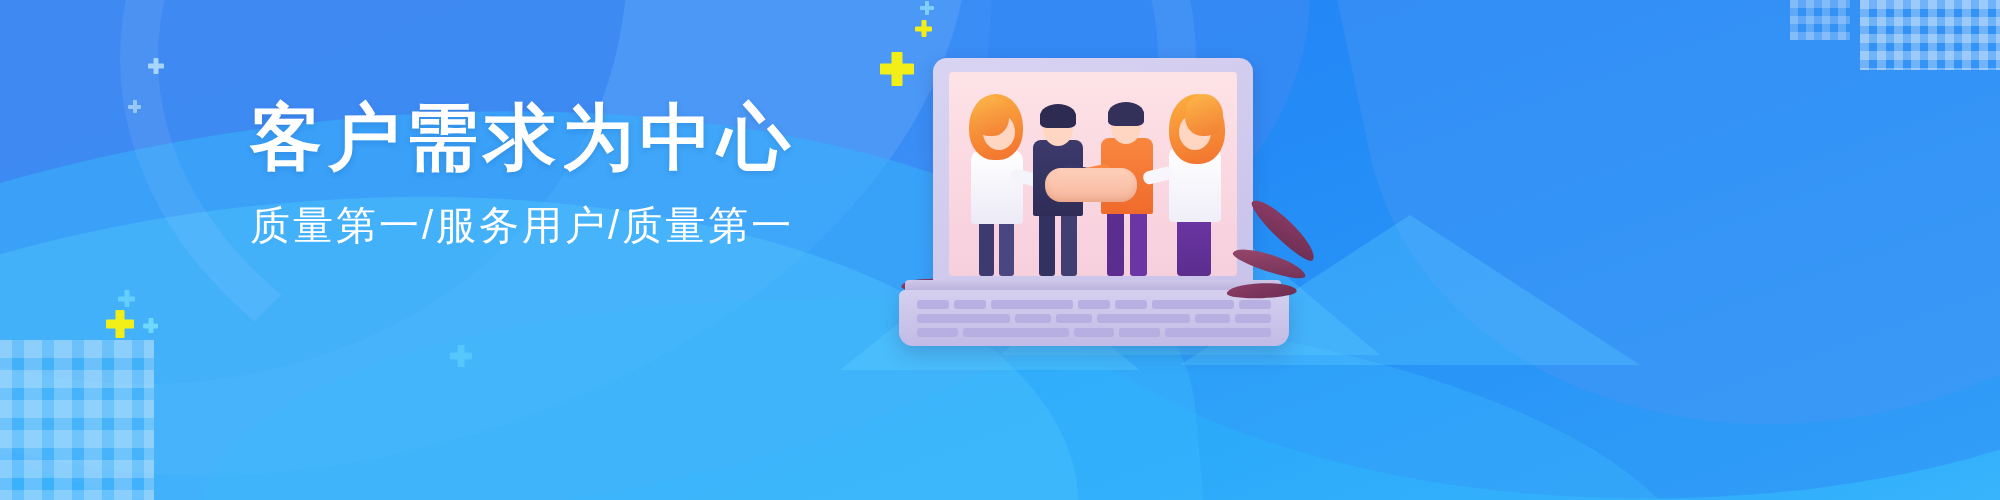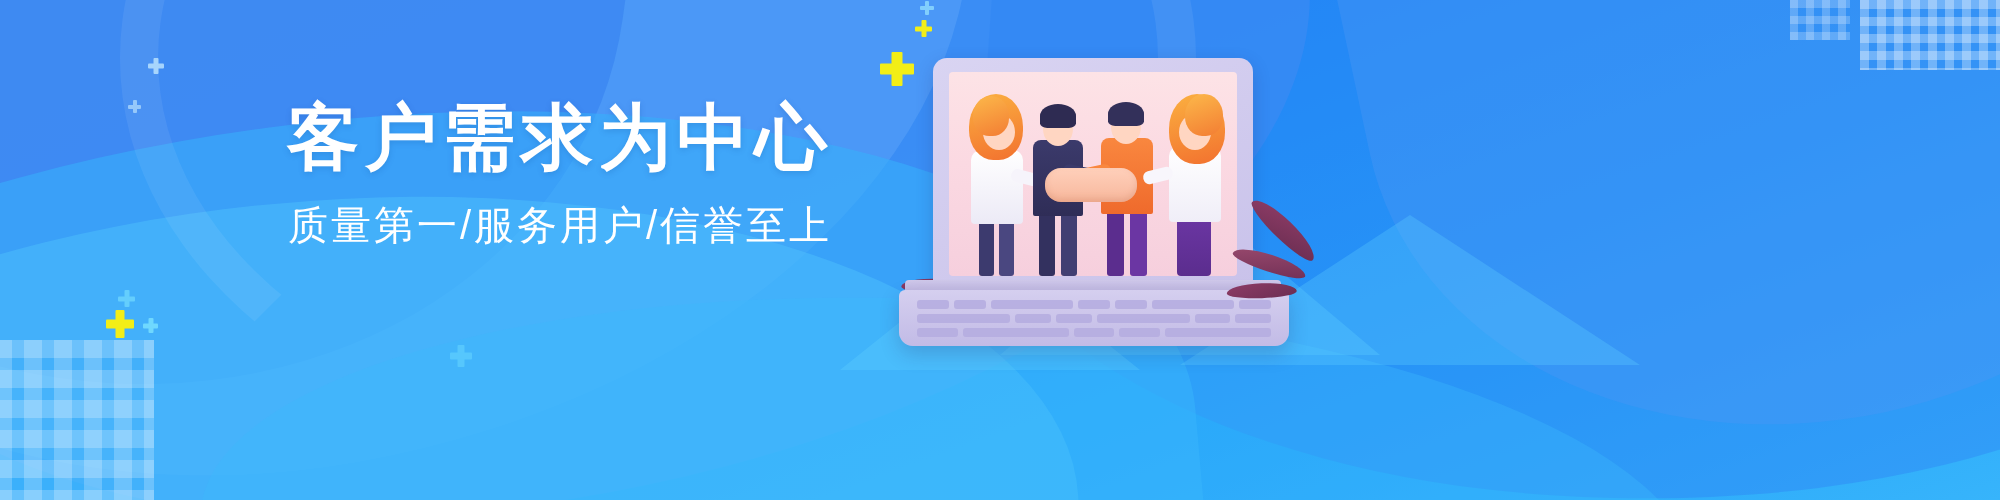--- a/index.html
+++ b/index.html
@@ -52,21 +52,21 @@
                      linear-gradient(90deg,rgba(255,255,255,.22) 8px,transparent 8px);
     background-size:16px 16px;}
 
   
   .plus{position:absolute;}
   .plus::before,.plus::after{content:"";position:absolute;background:currentColor;border-radius:1px;}
   .plus::before{left:50%;top:0;width:var(--t);height:100%;transform:translateX(-50%);}
   .plus::after{top:50%;left:0;height:var(--t);width:100%;transform:translateY(-50%);}
 
   
-  .copy{position:absolute;left:250px;top:100px;width:620px;text-align:center;}
+  .copy{position:absolute;left:250px;top:100px;width:620px;}
   .headline{font-size:72px;font-weight:bold;color:#ffffff;letter-spacing:6px;
     line-height:1.05;white-space:nowrap;text-shadow:0 2px 6px rgba(10,60,140,.18);}
   .subline{margin-top:22px;font-size:40px;font-weight:normal;color:#ffffff;
     letter-spacing:3px;white-space:nowrap;}
 
   
   .laptop{position:absolute;left:905px;top:58px;width:400px;height:290px;}
   .lid{position:absolute;left:28px;top:0;width:320px;height:228px;
     background:linear-gradient(155deg,#d9d4f2,#c9c2ea);border-radius:14px 14px 4px 4px;
     box-shadow:0 6px 18px rgba(40,30,90,.18);}
@@ -127,21 +127,21 @@
   <div class="plus" style="left:106px;top:310px;width:28px;height:28px;--t:9px;color:#f2ee17;"></div>
   <div class="plus" style="left:143px;top:318px;width:15px;height:15px;--t:5px;color:#6fd8fe;"></div>
   <div class="plus" style="left:118px;top:290px;width:17px;height:17px;--t:5px;color:#6fd8fe;opacity:.75;"></div>
   <div class="plus" style="left:450px;top:345px;width:22px;height:22px;--t:7px;color:#5fd0fe;opacity:.7;"></div>
   <div class="plus" style="left:1110px;top:322px;width:24px;height:24px;--t:8px;color:#5fd0fe;opacity:.75;"></div>
   <div class="plus" style="left:148px;top:58px;width:16px;height:16px;--t:5px;color:#bfe6ff;opacity:.8;"></div>
   <div class="plus" style="left:128px;top:100px;width:13px;height:13px;--t:4px;color:#bfe6ff;opacity:.65;"></div>
 
   <div class="copy">
     <div class="headline">客户需求为中心</div>
-    <div class="subline">质量第一/服务用户/信誉至上</div>
+    <div class="subline">质量第一/服务用户/质量第一</div>
   </div>
 
   <div class="laptop">
 
     <div class="leaf" style="left:-2px;top:186px;width:86px;height:20px;transform:rotate(-48deg);"></div>
     <div class="leaf leaf-r" style="left:-6px;top:206px;width:78px;height:17px;transform:rotate(-20deg);"></div>
     <div class="leaf" style="left:-4px;top:222px;width:72px;height:15px;transform:rotate(2deg);"></div>
 
     <div class="lid">
       <div class="screen">

